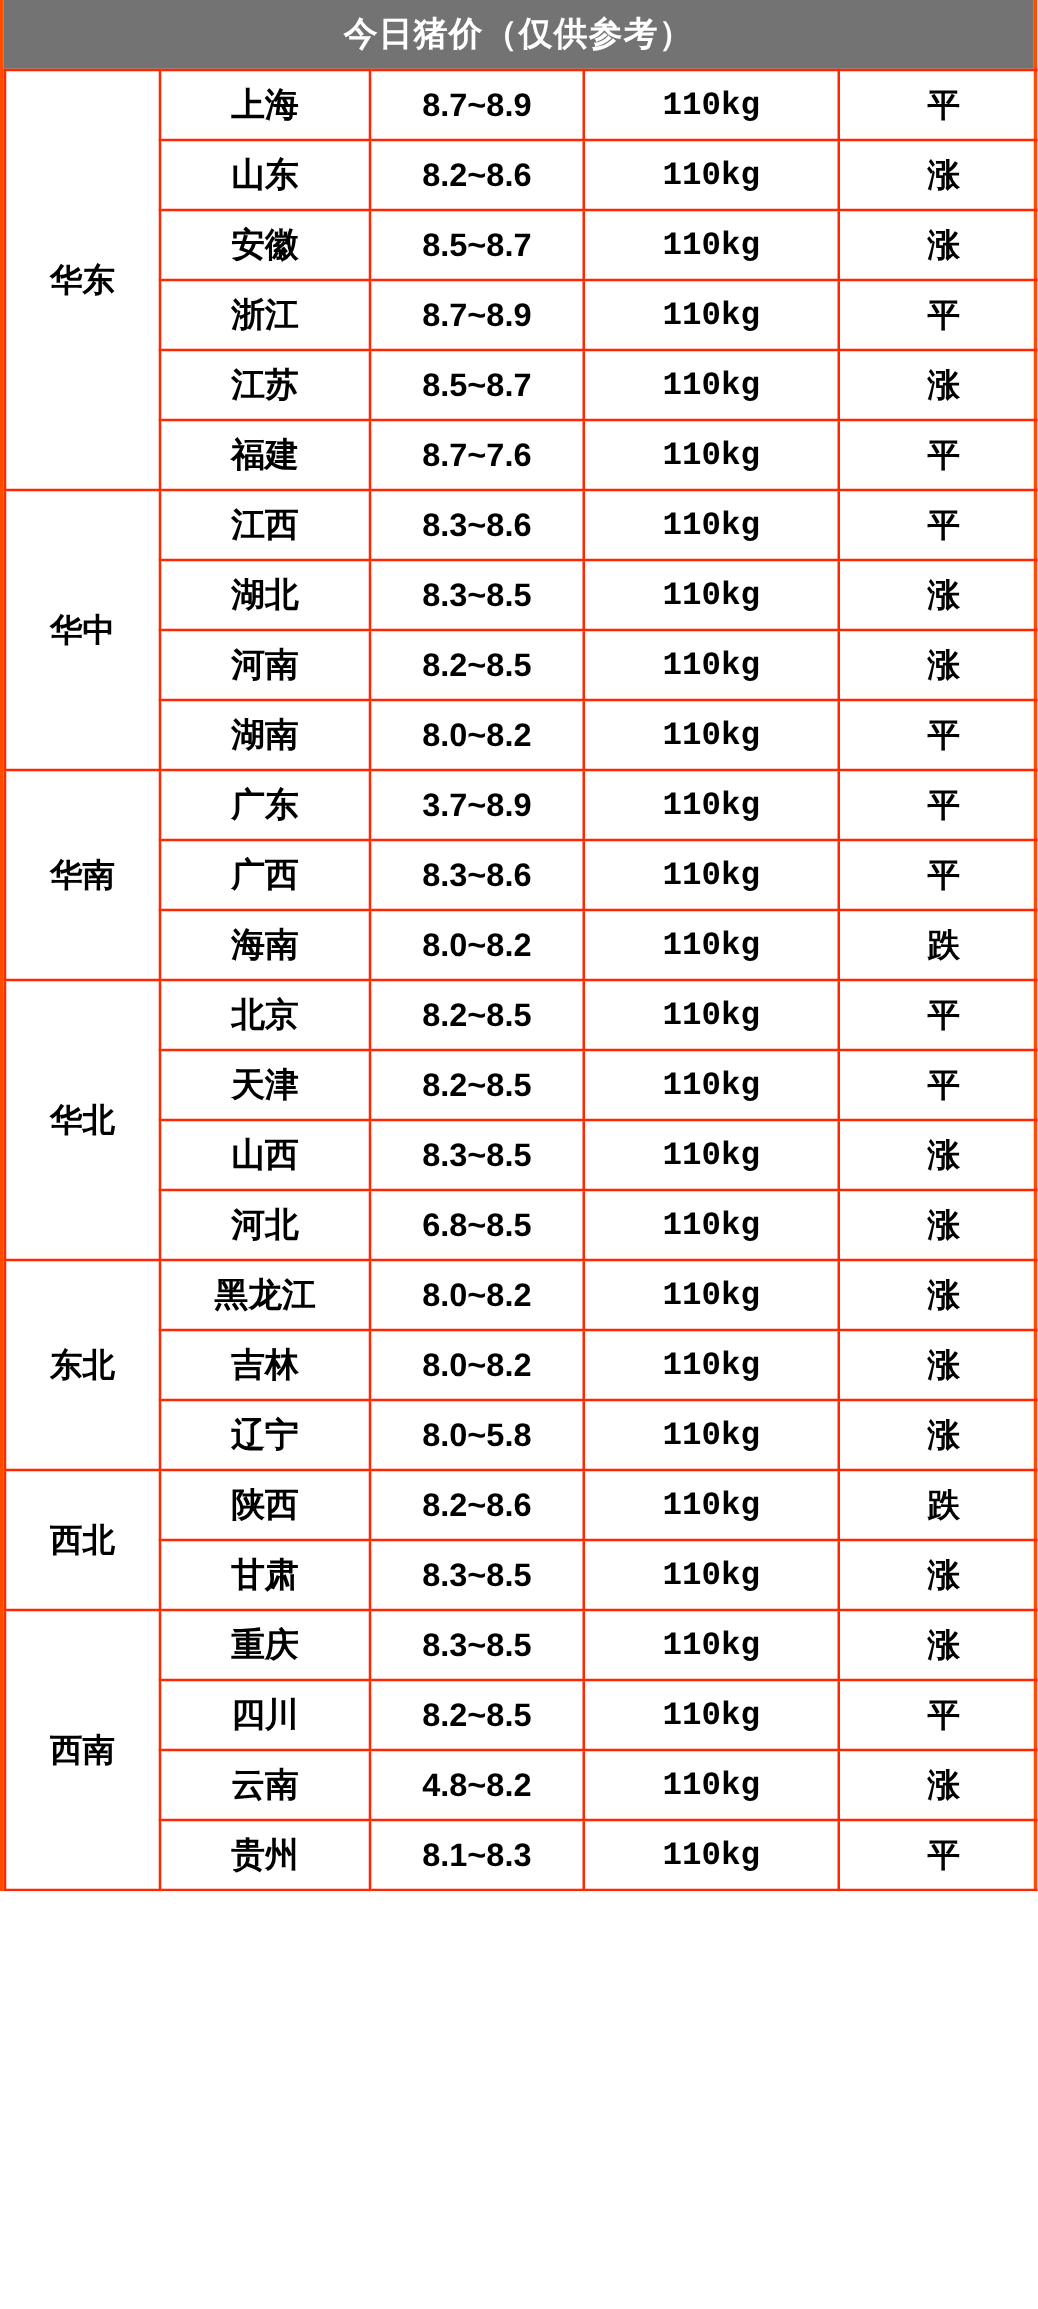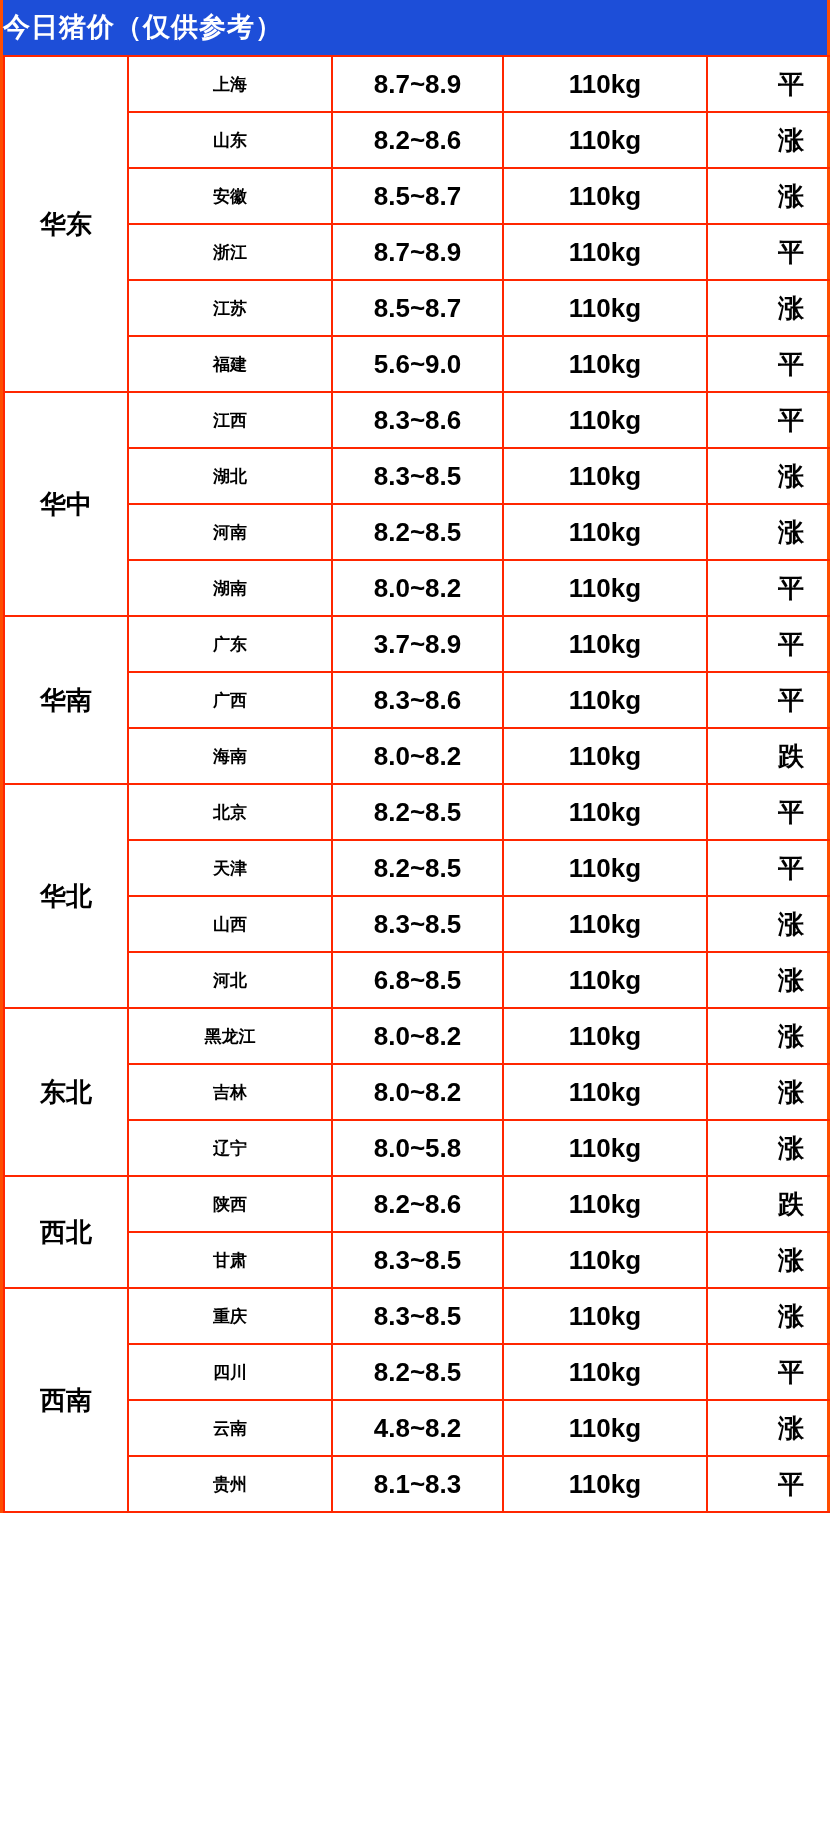--- a/index.html
+++ b/index.html
@@ -12,23 +12,23 @@
     font-family: "Liberation Sans", "DejaVu Sans", sans-serif;
   }
   .sheet {
     width: 830px;
     box-sizing: border-box;
     border: 3px solid #ff4d00;
     border-top: none;
     border-bottom: none;
   }
   .title-bar, .date-bar {
-    background: #1d4ed8;
+    background: #737373;
     color: #ffffff;
-    text-align: left;
+    text-align: center;
     font-weight: bold;
     box-sizing: border-box;
   }
   .title-bar {
     height: 55px;
     line-height: 55px;
     font-size: 27px;
     letter-spacing: 1px;
   }
   .date-bar {
@@ -48,30 +48,31 @@
     font-weight: bold;
     color: #000000;
     box-sizing: border-box;
   }
   td.region {
     width: 124px;
     font-size: 26px;
     border-left: none;
   }
   td.province {
-    width: 204px;
-    font-size: 17px;
+    width: 168px;
+    font-size: 27px;
   }
   td.price {
     width: 171px;
     font-size: 26px;
   }
   td.weight {
     width: 204px;
     font-size: 26px;
+    font-family: Liberation Mono, monospace;
   }
   td.trend {
     width: 168px;
     font-size: 26px;
     border-right: none;
   }
   tr.data-row {
     height: 56px;
   }
   .t-up { color: #ff0000; }
@@ -115,21 +116,21 @@
           <td class="trend t-flat">平</td>
         </tr>
         <tr class="data-row">
           <td class="province">江苏</td>
           <td class="price">8.5~8.7</td>
           <td class="weight">110kg</td>
           <td class="trend t-up">涨</td>
         </tr>
         <tr class="data-row">
           <td class="province">福建</td>
-          <td class="price">5.6~9.0</td>
+          <td class="price">8.7~7.6</td>
           <td class="weight">110kg</td>
           <td class="trend t-flat">平</td>
         </tr>
         <tr class="data-row region-sep">
           <td class="region" rowspan="4">华中</td>
           <td class="province">江西</td>
           <td class="price">8.3~8.6</td>
           <td class="weight">110kg</td>
           <td class="trend t-flat">平</td>
         </tr>

